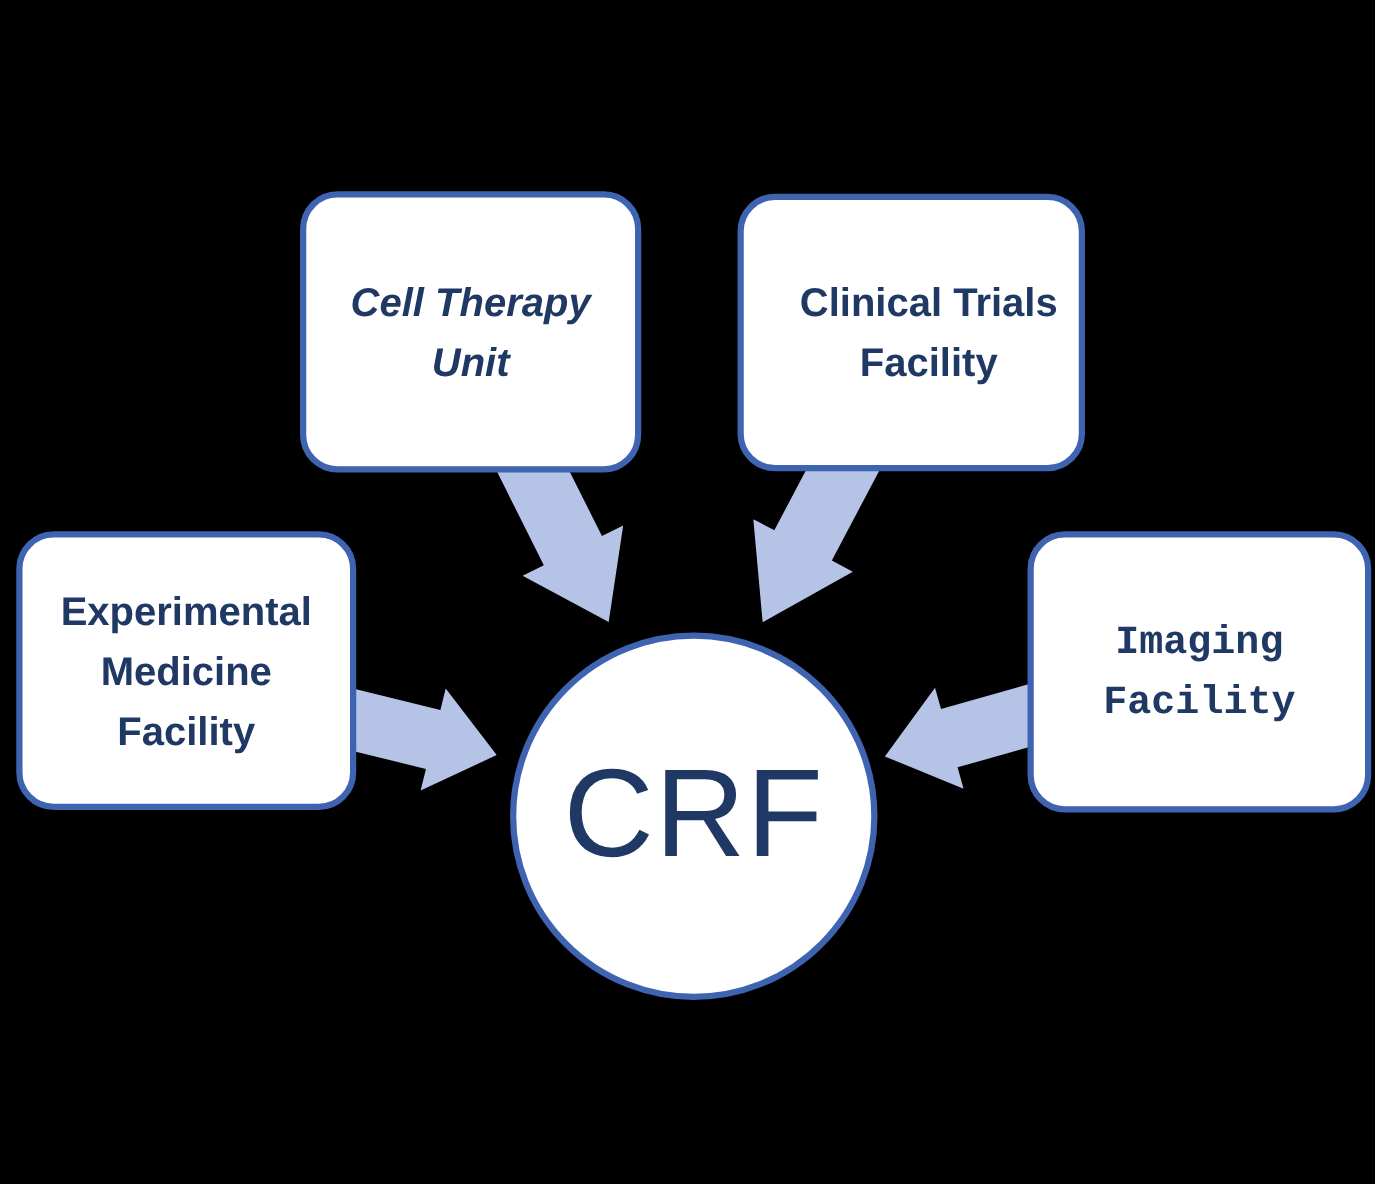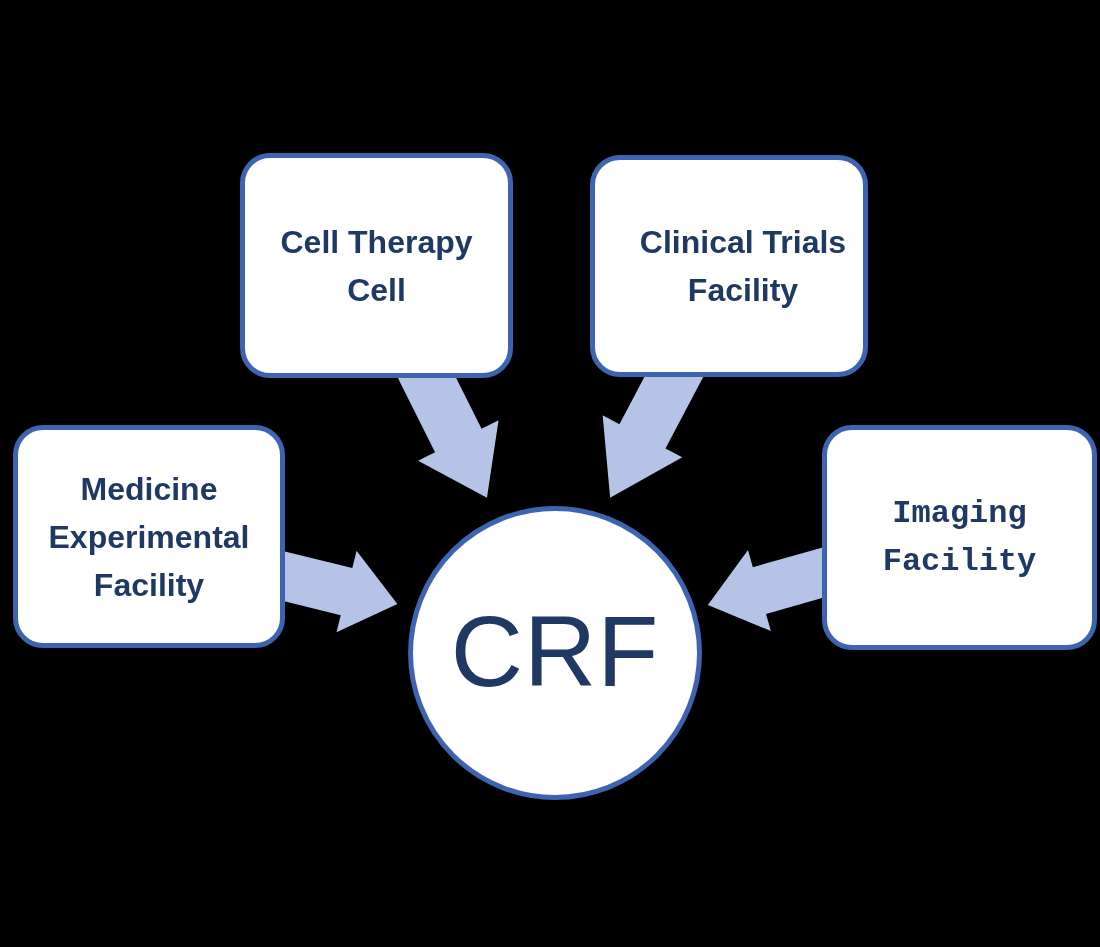--- a/index.html
+++ b/index.html
@@ -66,21 +66,21 @@
     position:absolute;
     z-index:1;
     transform-origin:0 50%;
   }
   .block-arrow svg{display:block;width:100%;height:100%;}
   .block-arrow polygon{fill:var(--arrow-fill);}
   #arrow-cell   {left:418px; top:315px; width:154px; height:90px; transform:rotate(63.4deg);}
   #arrow-clin   {left:688px; top:305px; width:167px; height:90px; transform:rotate(117.8deg);}
   #arrow-exp    {left:275px; top:532px; width:126px; height:84px; transform:rotate(13.8deg);}
   #arrow-img    {left:832px; top:528px; width:129px; height:84px; transform:rotate(164.2deg);}
-  #box-cell     {left:240px; top:153px; width:273px; height:225px;}
+  #box-cell     {left:240px; top:153px; width:273px; height:225px;font-style:italic;}
   #box-clin     {left:590px; top:155px; width:278px; height:222px;padding-left:28px;}
   #box-exp      {left:13px;  top:425px; width:272px; height:223px;}
   #box-img      {left:822px; top:425px; width:275px; height:225px;font-family:Liberation Mono, monospace;}
 </style>
 </head>
 <body>
 
 <div class="canvas">
 
   <div class="block-arrow" id="arrow-cell">
@@ -100,35 +100,35 @@
   </div>
   <div class="block-arrow" id="arrow-img">
     <svg viewBox="0 0 130 90" preserveAspectRatio="none">
       <polygon points="0,19 76,19 76,0 130,45 76,90 76,71 0,71"></polygon>
     </svg>
   </div>
 
   <div class="node-box" id="box-cell">
     <div class="node-label">
       <span style="display:block">Cell Therapy</span>
-      <span style="display:block">Cell</span>
+      <span style="display:block">Unit</span>
     </div>
   </div>
 
   <div class="node-box" id="box-clin">
     <div class="node-label">
       <span style="display:block">Clinical Trials</span>
       <span style="display:block">Facility</span>
     </div>
   </div>
 
   <div class="node-box" id="box-exp">
     <div class="node-label">
+      <span style="display:block">Experimental</span>
       <span style="display:block">Medicine</span>
-      <span style="display:block">Experimental</span>
       <span style="display:block">Facility</span>
     </div>
   </div>
 
   <div class="node-box" id="box-img">
     <div class="node-label">
       <span style="display:block">Imaging</span>
       <span style="display:block">Facility</span>
     </div>
   </div>

